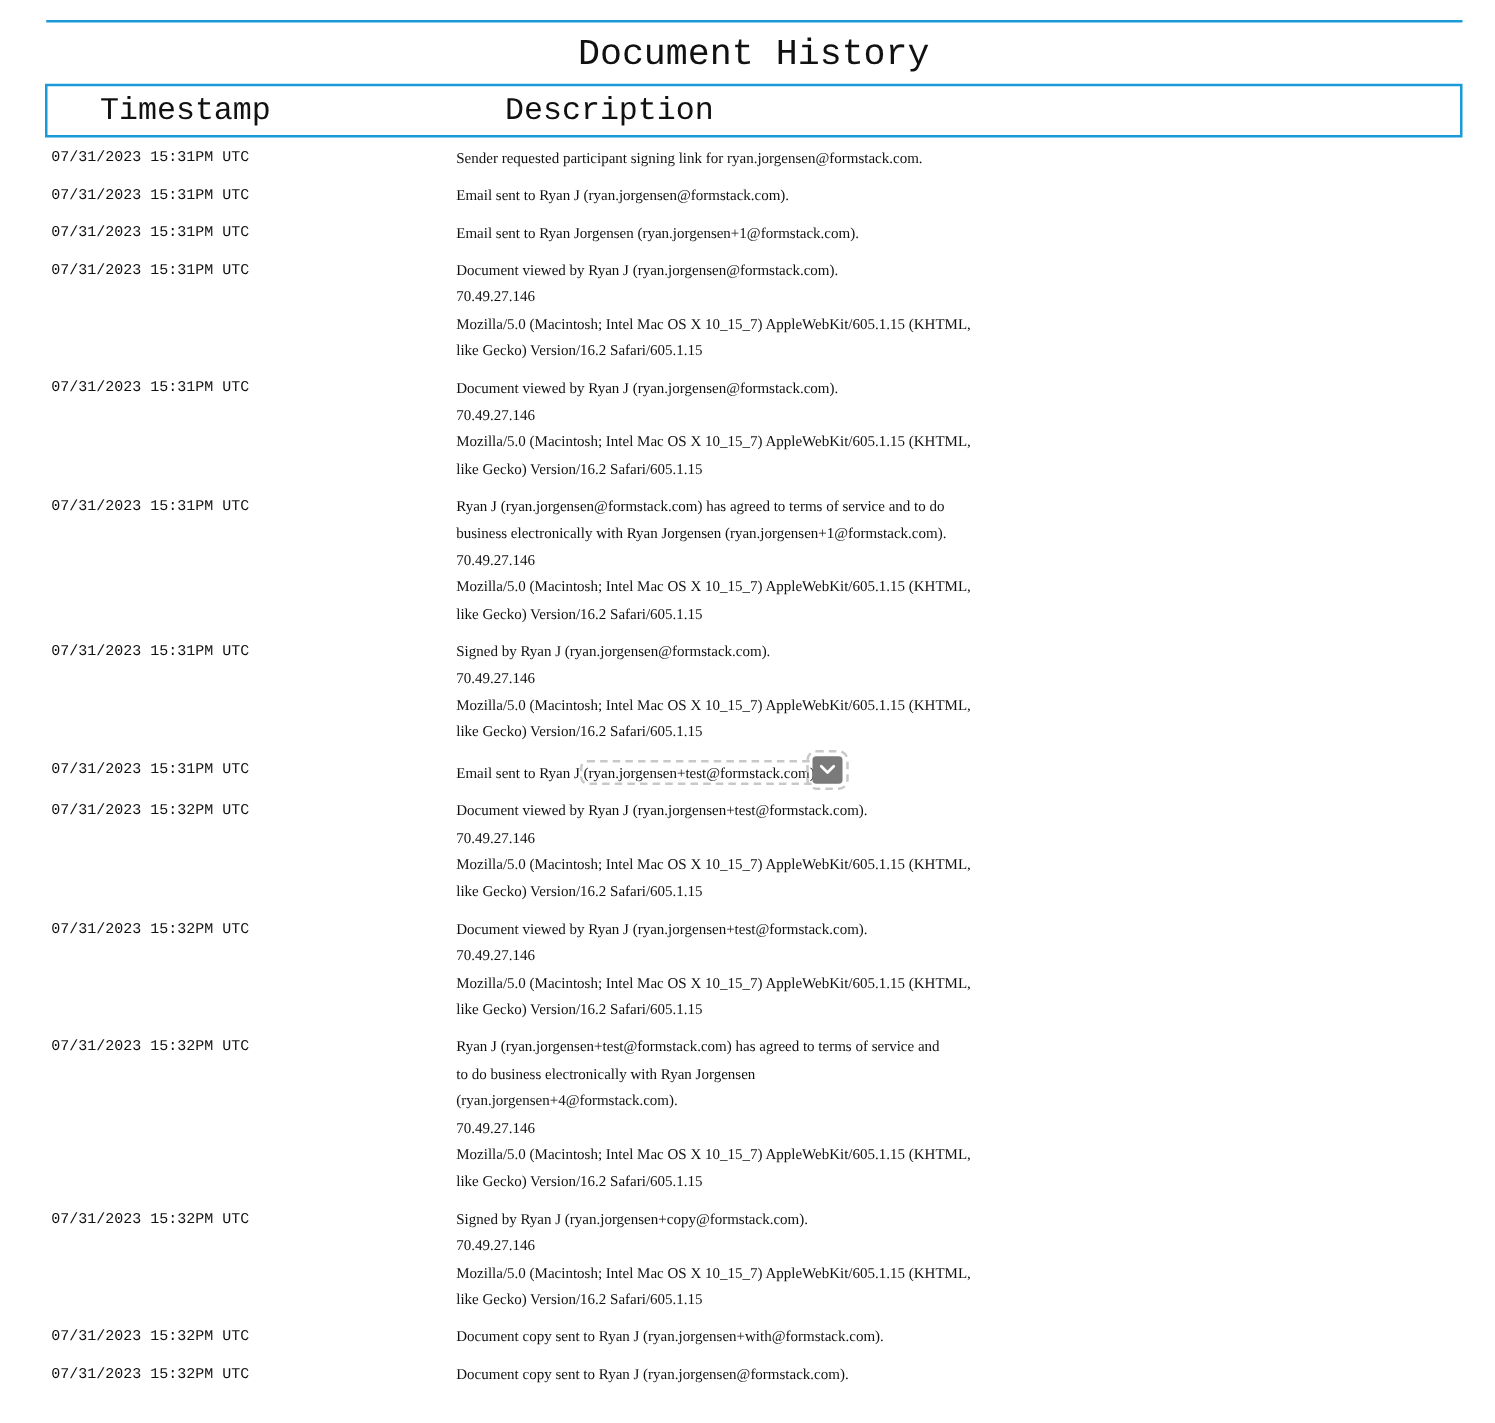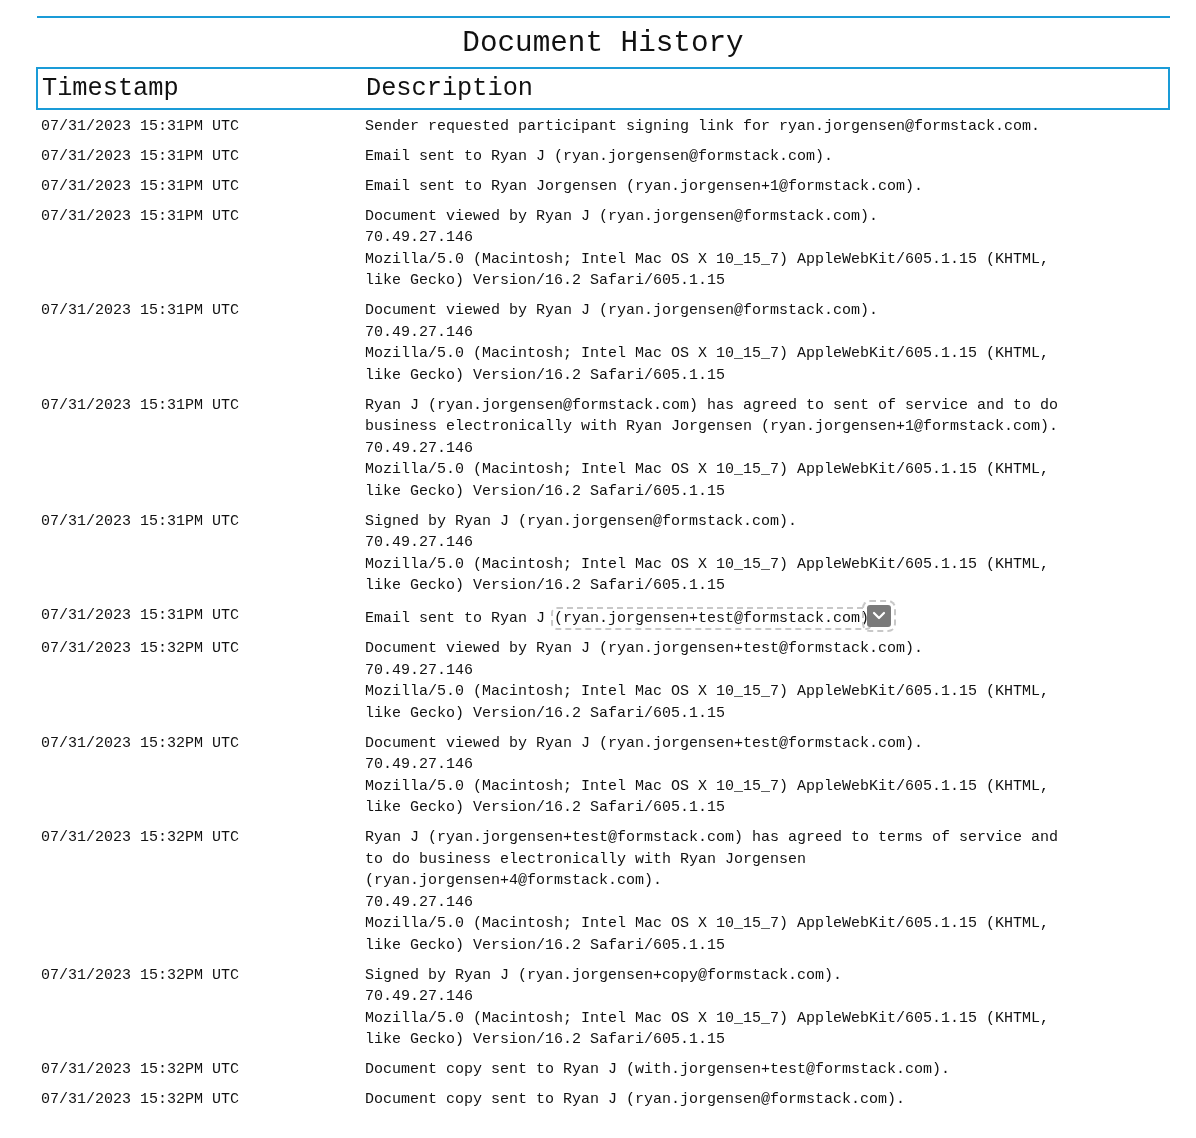--- a/index.html
+++ b/index.html
@@ -3,29 +3,29 @@
 <meta charset="utf-8">
 <style>
   html, body { margin: 0; padding: 0; background: #ffffff; }
   body { width: 1196px; height: 1138px; position: relative; overflow: hidden; color: #111; }
   .top-rule { position: absolute; left: 37px; top: 16px; width: 1133px; height: 2px; background: #1a9bd7; }
   .title { position: absolute; left: 0; top: 26px; width: 1206px; text-align: center;
            font-family: "Liberation Mono", monospace; font-size: 29.3px; line-height: 36px; color: #111; }
   .header { position: absolute; left: 36px; top: 67px; width: 1130px; height: 39px;
             border: 2px solid #1a9bd7; box-sizing: content-box; }
   .header span { position: absolute; top: 5px; font-family: "Liberation Mono", monospace;
-                 font-size: 25.3px; line-height: 30px; color: #111; }
+                 font-size: 25.3px; line-height: 30px; color: #111; margin-left: 38px; }
   .h-ts { left: 4px; }
   .h-desc { left: 328px; }
   .rows { position: absolute; left: 41px; top: 114px; width: 1140px; }
-  .row { display: flex; font-family: "Liberation Mono", monospace; font-size: 15px;
+  .row { display: flex; font-family: "Liberation Mono", monospace; font-size: 12px;
          line-height: 21.5px; color: #111; padding-top: 1.5px; padding-bottom: 7px; }
   .row .ts { width: 324px; flex: none; white-space: pre; }
   .row .desc { width: 790px; flex: none; }
-  .row .desc div { white-space: pre-wrap; }
+  .row .desc div { white-space: pre-wrap; font-family: Liberation Serif, serif; }
   .hl { outline: 2px dashed #c8c8c8; outline-offset: 1px; border-radius: 3px; }
   .dd { display: inline-block; position: relative; width: 24px; height: 22px; vertical-align: -5px;
         margin-left: -2px; background: #7a7a7a; border-radius: 3px;
         outline: 2px dashed #c8c8c8; outline-offset: 3px; }
   .dd svg { position: absolute; left: 5px; top: 6px; }
 </style>
 </head>
 <body>
 
 <div class="top-rule"></div>
@@ -69,21 +69,21 @@
       <div class="desc">
         <div>Document viewed by Ryan J (ryan.jorgensen@formstack.com).</div>
         <div>70.49.27.146</div>
         <div>Mozilla/5.0 (Macintosh; Intel Mac OS X 10_15_7) AppleWebKit/605.1.15 (KHTML,</div>
         <div>like Gecko) Version/16.2 Safari/605.1.15</div>
       </div>
     </div>
     <div class="row">
       <div class="ts">07/31/2023 15:31PM UTC</div>
       <div class="desc">
-        <div>Ryan J (ryan.jorgensen@formstack.com) has agreed to sent of service and to do</div>
+        <div>Ryan J (ryan.jorgensen@formstack.com) has agreed to terms of service and to do</div>
         <div>business electronically with Ryan Jorgensen (ryan.jorgensen+1@formstack.com).</div>
         <div>70.49.27.146</div>
         <div>Mozilla/5.0 (Macintosh; Intel Mac OS X 10_15_7) AppleWebKit/605.1.15 (KHTML,</div>
         <div>like Gecko) Version/16.2 Safari/605.1.15</div>
       </div>
     </div>
     <div class="row">
       <div class="ts">07/31/2023 15:31PM UTC</div>
       <div class="desc">
         <div>Signed by Ryan J (ryan.jorgensen@formstack.com).</div>
@@ -134,21 +134,21 @@
       <div class="desc">
         <div>Signed by Ryan J (ryan.jorgensen+copy@formstack.com).</div>
         <div>70.49.27.146</div>
         <div>Mozilla/5.0 (Macintosh; Intel Mac OS X 10_15_7) AppleWebKit/605.1.15 (KHTML,</div>
         <div>like Gecko) Version/16.2 Safari/605.1.15</div>
       </div>
     </div>
     <div class="row">
       <div class="ts">07/31/2023 15:32PM UTC</div>
       <div class="desc">
-        <div>Document copy sent to Ryan J (with.jorgensen+test@formstack.com).</div>
+        <div>Document copy sent to Ryan J (ryan.jorgensen+with@formstack.com).</div>
       </div>
     </div>
     <div class="row">
       <div class="ts">07/31/2023 15:32PM UTC</div>
       <div class="desc">
         <div>Document copy sent to Ryan J (ryan.jorgensen@formstack.com).</div>
       </div>
     </div>
   </div>
 

